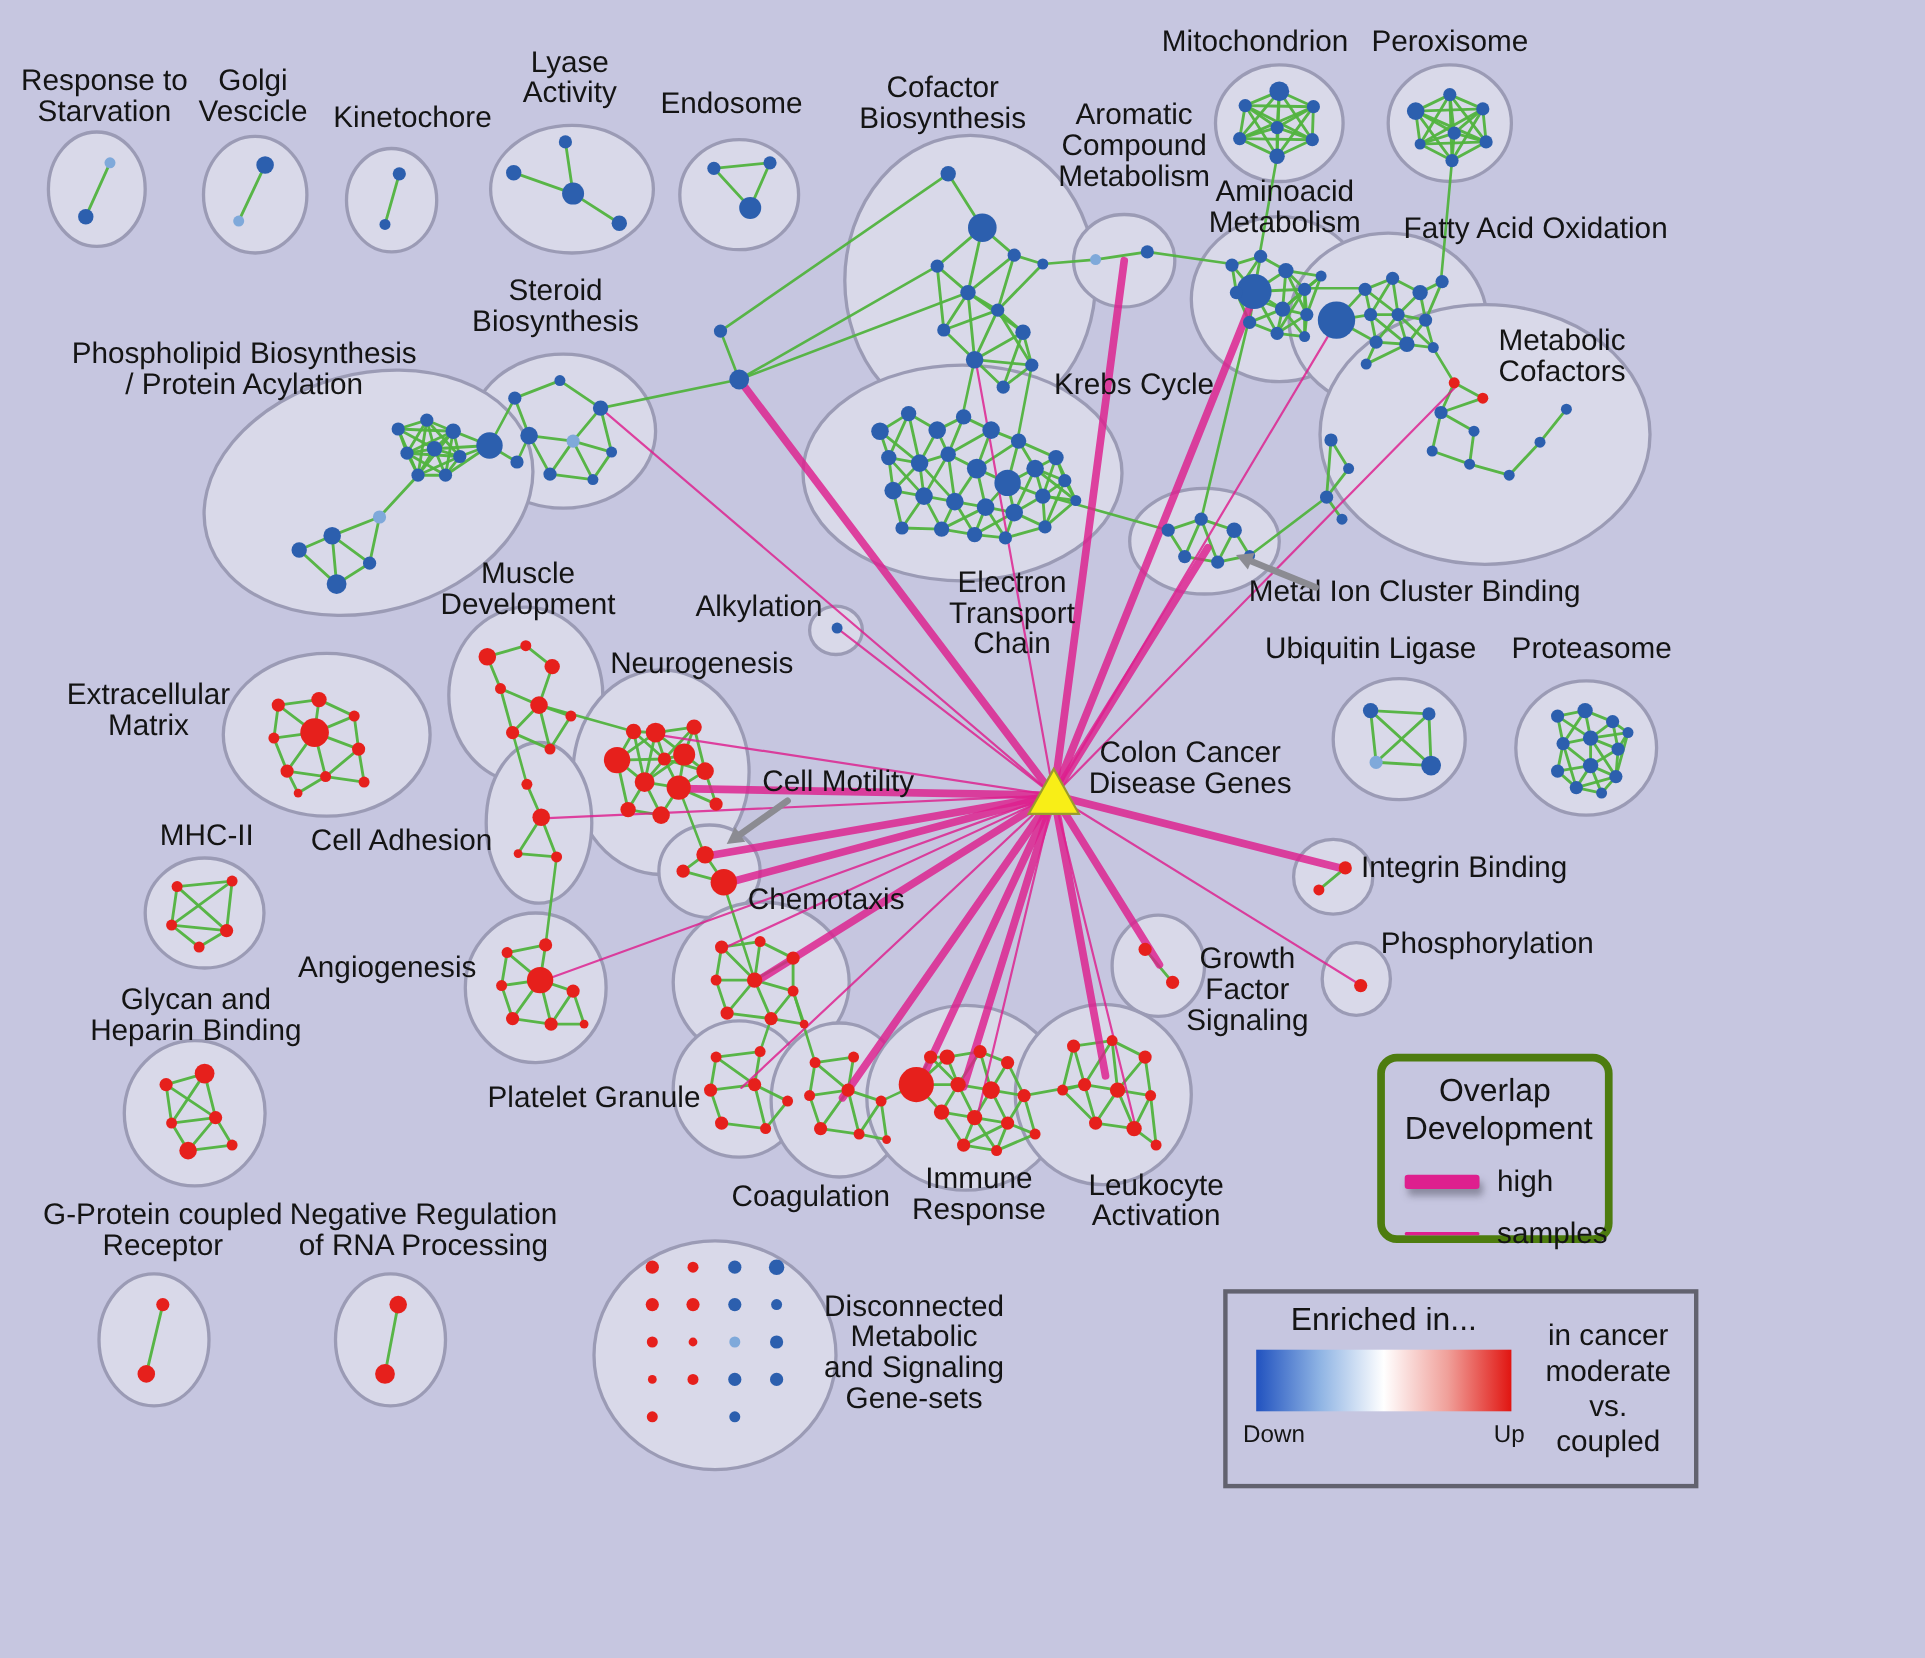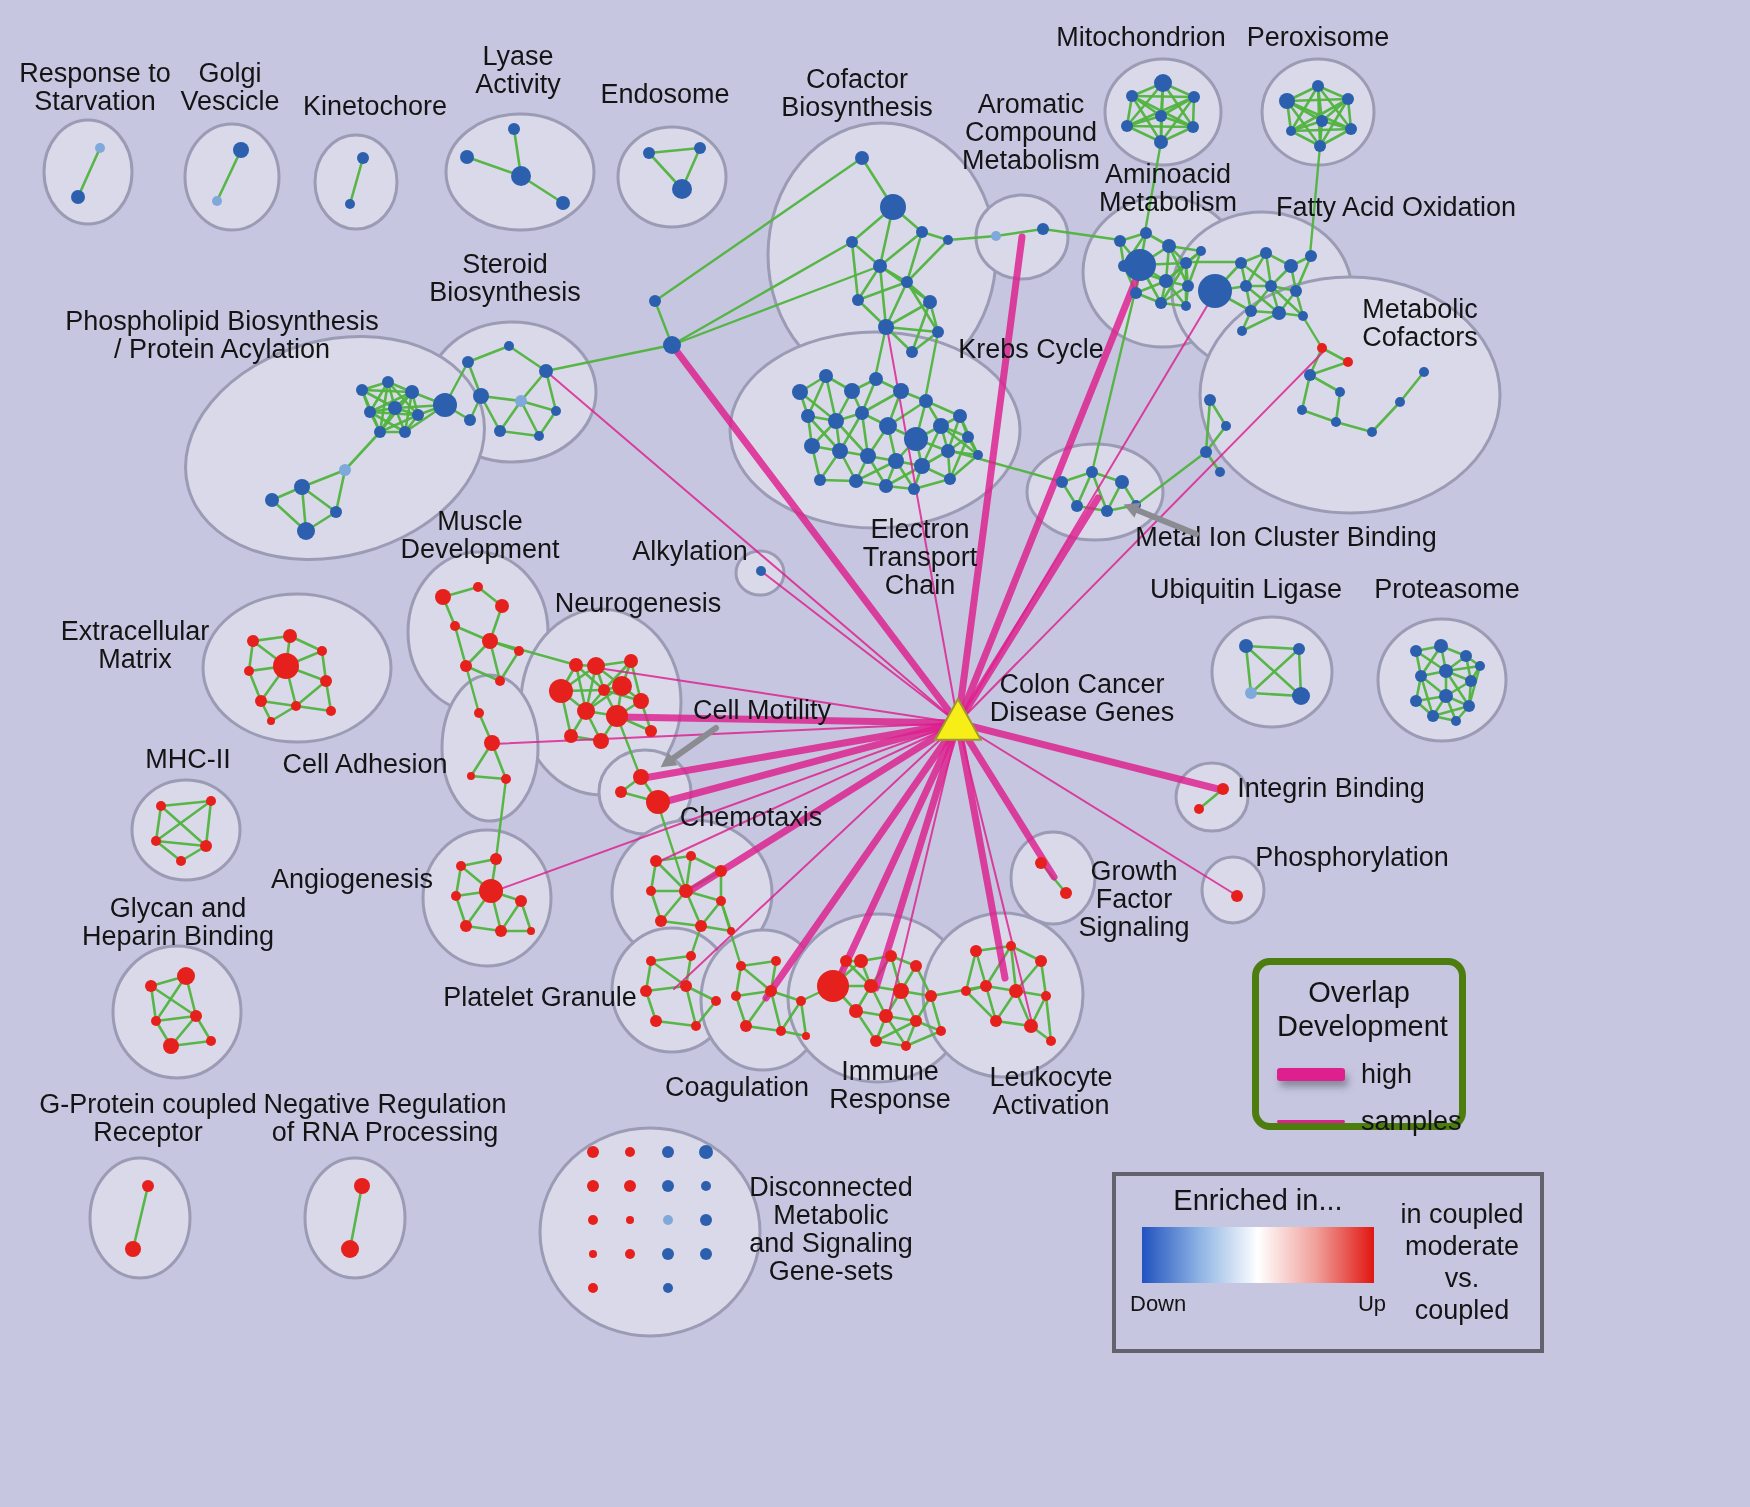--- a/index.html
+++ b/index.html
@@ -980,18 +980,18 @@
   <div class="legend-enriched" style="background: rgb(198, 198, 224);">
     <div class="le-left">
       <div class="le-title">Enriched in...</div>
       <div class="gradient-bar" style="background: linear-gradient(90deg, rgb(33, 82, 191), rgb(143, 180, 228), rgb(255, 255, 255), rgb(240, 160, 154), rgb(225, 21, 17));"></div>
       <div class="le-scale">
         <span>Down</span>
         <span>Up</span>
       </div>
     </div>
     <div class="le-note">
-      <div>in coupled</div>
+      <div>in cancer</div>
       <div>moderate</div>
       <div>vs. coupled</div>
     </div>
   </div>
 </div>
 
 </body></html>

